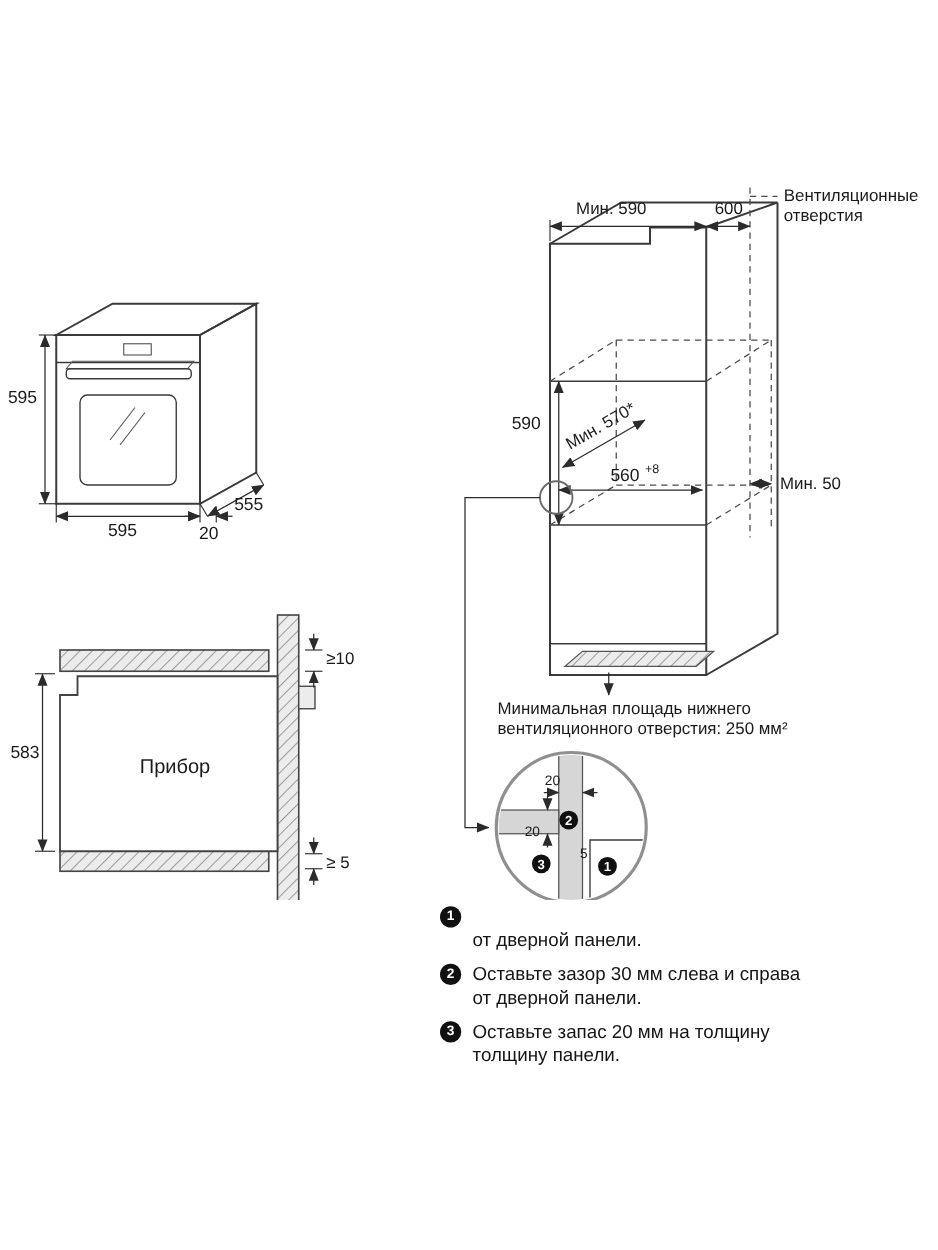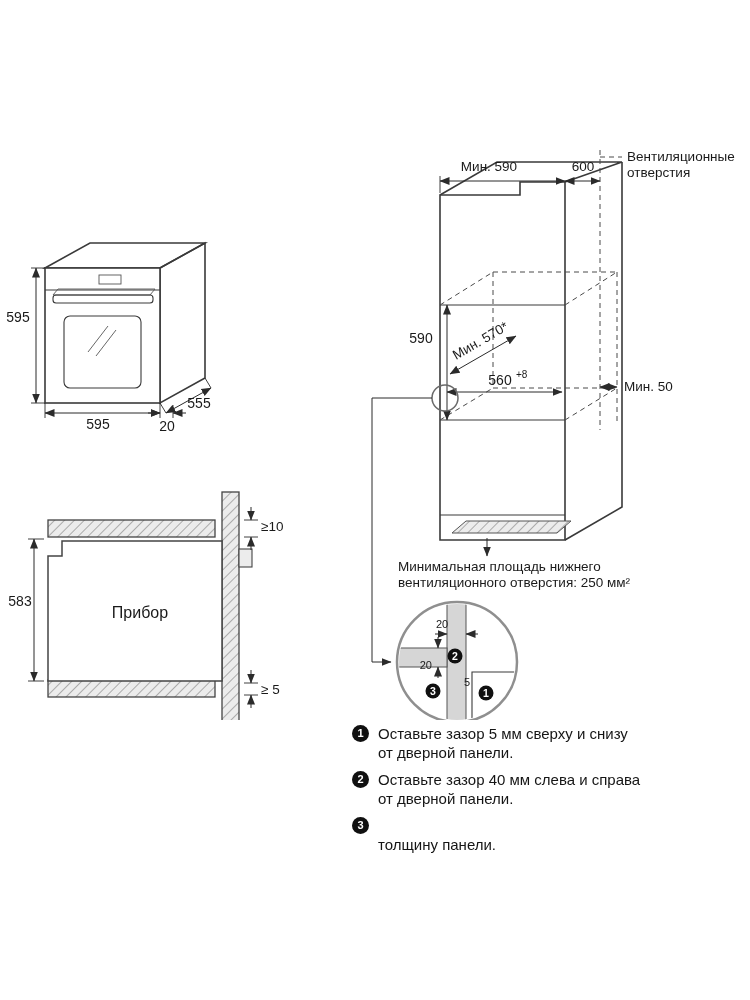--- a/index.html
+++ b/index.html
@@ -171,28 +171,28 @@
     <circle class="badge" cx="433" cy="691" r="7.5"></circle>
     <text class="badge-t" x="433" y="695" text-anchor="middle">3</text>
     <circle class="badge" cx="486" cy="693" r="7.5"></circle>
     <text class="badge-t" x="486" y="697" text-anchor="middle">1</text>
   </g>
 </svg>
 
 <div class="notes">
   <div class="note">
     <span class="nbadge">1</span>
-    <span class="note-text"><span>Оставьте зазор 5 мм сверху и снизу</span><br>
+    <span class="note-text"><br>
     <span>от дверной панели.</span></span>
   </div>
   <div class="note">
     <span class="nbadge">2</span>
-    <span class="note-text"><span>Оставьте зазор 40 мм слева и справа</span><br>
+    <span class="note-text"><span>Оставьте зазор 30 мм слева и справа</span><br>
     <span>от дверной панели.</span></span>
   </div>
   <div class="note">
     <span class="nbadge">3</span>
-    <span class="note-text"><br>
+    <span class="note-text"><span>Оставьте запас 20 мм на толщину</span><br>
     <span>толщину панели.</span></span>
   </div>
 </div>
 
 </div>
 
 </body></html>

